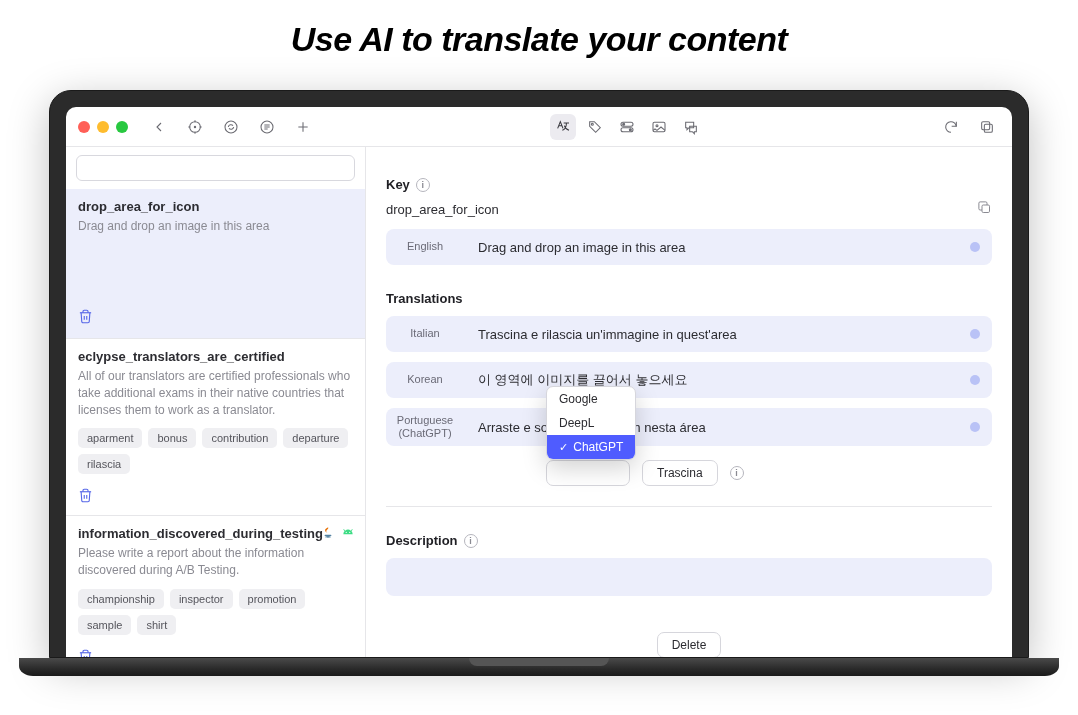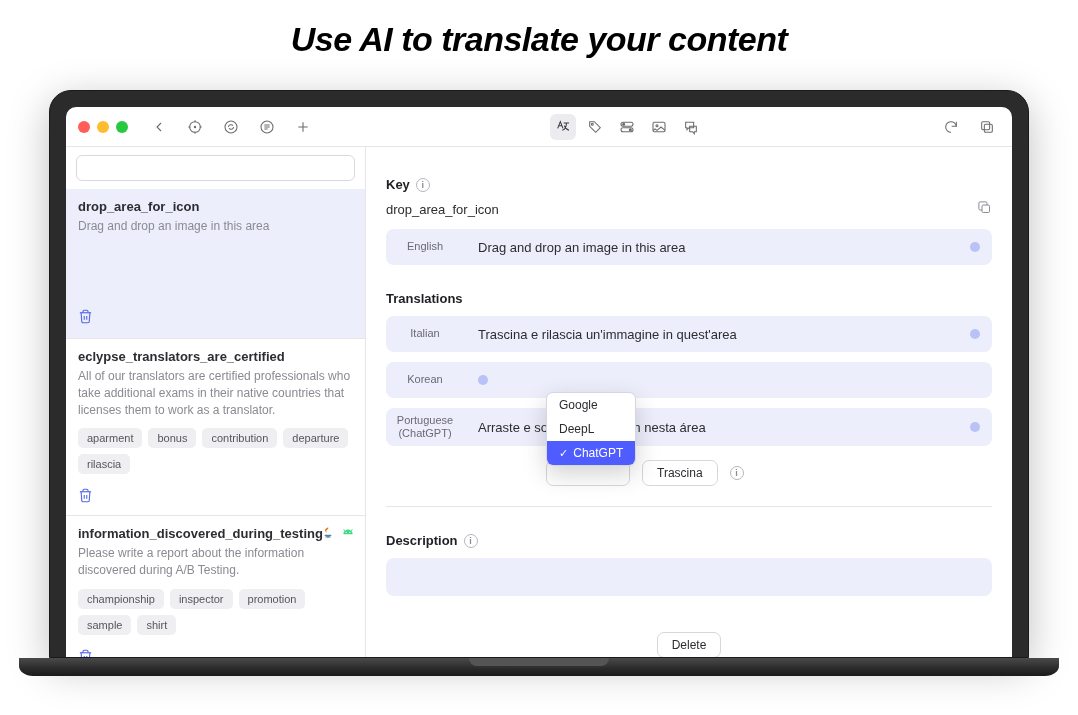--- a/index.html
+++ b/index.html
@@ -167,21 +167,21 @@
     margin-top:8px;
   }
   .key-name{font-size:13px;color:#2c2c31;}
   .copy-btn{color:#8a8a92;cursor:pointer;}
   .copy-btn svg{width:15px;height:15px;stroke:currentColor;fill:none;stroke-width:1.6;}
 
   .row{
     display:flex;align-items:center;
     background:#eceefb;border-radius:8px;
     margin-top:10px;min-height:36px;
-    padding:6px 12px 6px 0;gap:14px;
+    padding:6px 12px 6px 0;gap:14px;justify-content:center;
   }
   .row .lang{
     width:78px;text-align:center;
     font-size:11px;color:#6a6a76;line-height:1.2;
   }
   .row .val{flex:1;font-size:13px;color:#2c2c31;}
   .row .dot{
     width:10px;height:10px;border-radius:50%;
     background:#b9c2f6;
   }
@@ -191,21 +191,21 @@
     height:1px;background:#e6e6e9;margin:20px 0 0;
   }
 
   
   .translate-area{
     position:relative;margin-top:14px;
     display:flex;align-items:center;gap:12px;
     padding-left:160px;
   }
   .dropdown{
-    position:absolute;left:160px;bottom:20px;
+    position:absolute;left:160px;bottom:26px;
     background:#fff;border:1px solid #d6d6dc;border-radius:7px;
     box-shadow:0 8px 24px rgba(0,0,0,.18);
     overflow:hidden;min-width:88px;z-index:5;
   }
   .dd-item{
     padding:5px 12px;font-size:12px;color:#2c2c31;cursor:pointer;
     display:flex;align-items:center;gap:5px;
   }
   .dd-item.sel{background:#4f5cff;color:#fff;}
   .check{font-size:11px;}
@@ -438,20 +438,21 @@
           <div class="section">
             <div class="sec-label">Translations</div>
 
             <div class="row">
               <div class="lang">Italian</div>
               <div class="val">Trascina e rilascia un'immagine in quest'area</div>
               <div class="dot"></div>
             </div>
             <div class="row">
               <div class="lang">Korean</div>
+              <div class="val">이 영역에 이미지를 끌어서 놓으세요</div>
               <div class="dot"></div>
             </div>
             <div class="row">
               <div class="lang">Portuguese (ChatGPT)</div>
               <div class="val">Arraste e solte uma imagem nesta área</div>
               <div class="dot"></div>
             </div>
 
             <div class="translate-area">
               <div class="dropdown">

